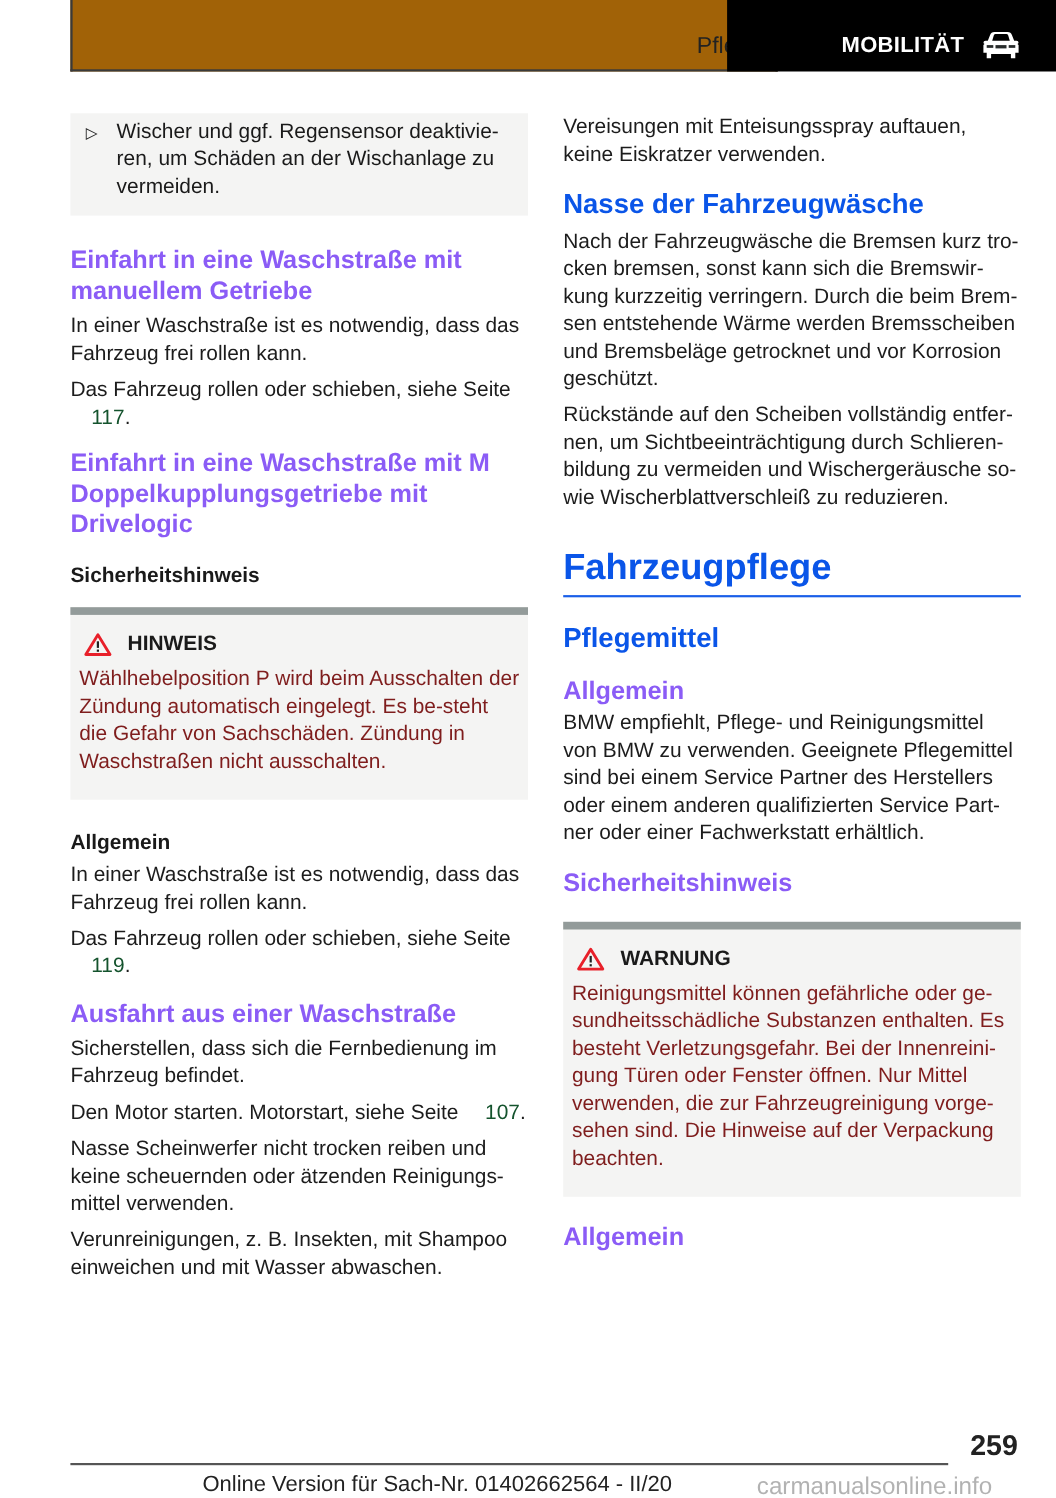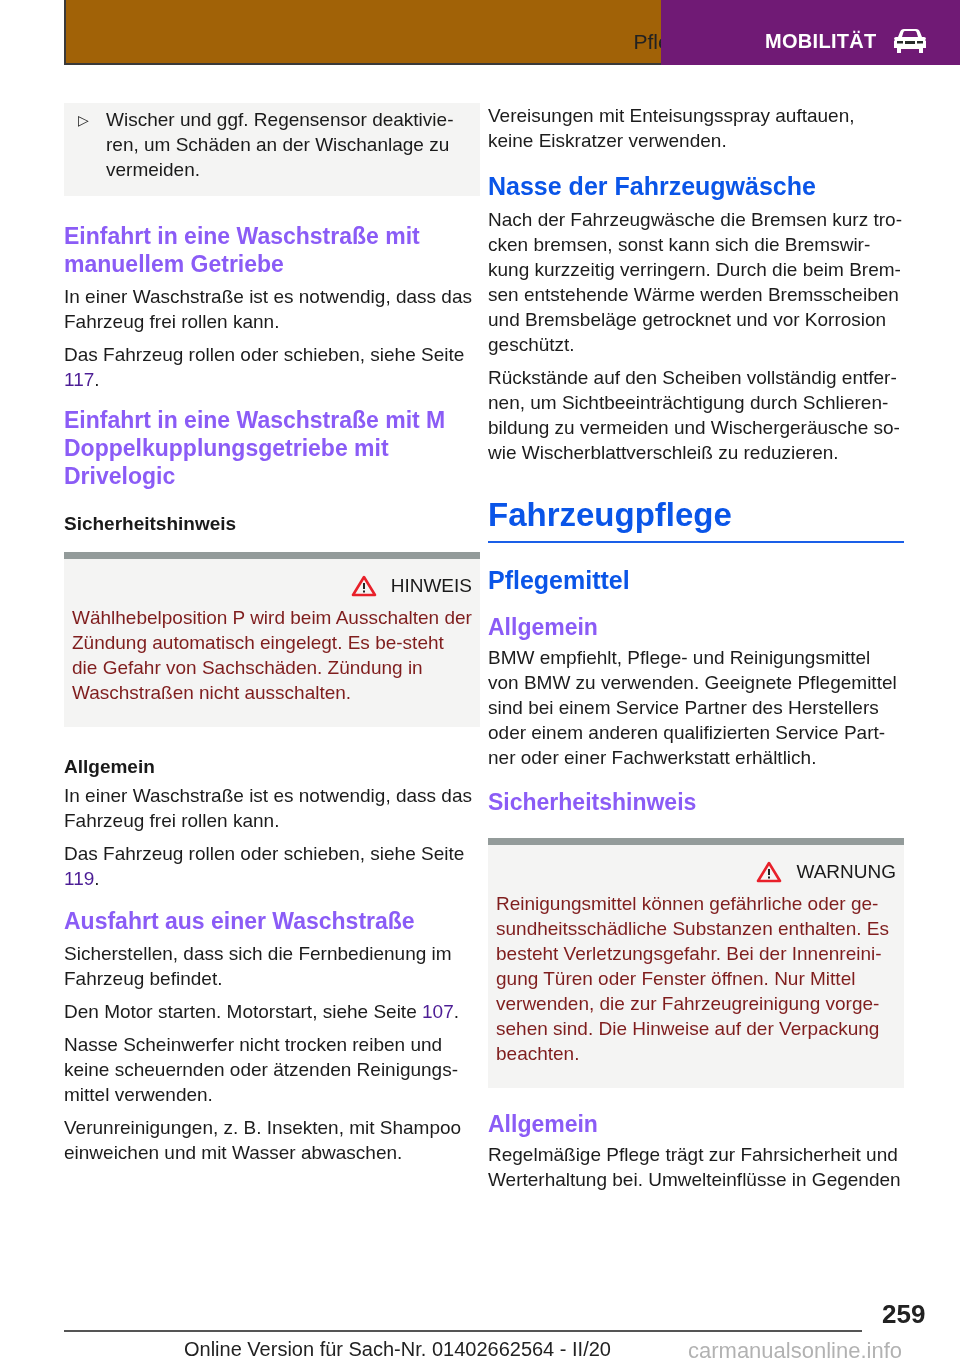--- a/index.html
+++ b/index.html
@@ -9,46 +9,46 @@
   
   .hdr-left {
     position: absolute; left: 64px; top: 0; width: 643px; height: 65px;
     border: 2px solid #3a3a3a; border-top: none; background: #a16207;
   }
   .hdr-left .title {
     position: absolute; right: 12px; top: 30px; font-size: 21px; color: #222;
   }
   .hdr-right {
     position: absolute; left: 661px; top: 0; width: 299px; height: 65px;
-    background: #701a75; color: #fff;
+    background: #000000; color: #fff;
   }
   .hdr-right .title {
     position: absolute; left: 104px; top: 30px; font-size: 20px; font-weight: bold; letter-spacing: 0.3px;
   }
   .hdr-right .car { position: absolute; left: 232px; top: 28px; width: 34px; height: 26px; }
 
   
   .col { position: absolute; top: 103px; }
   .col-left { left: 64px; width: 416px; }
-  .col-right { left: 488px; width: 416px; }
+  .col-right { left: 512px; width: 416px; }
 
   p.body { font-size: 19px; line-height: 25px; margin-bottom: 8px; color: #1c1c1c; }
-  .link { color: #4c1d95; }
+  .link { color: #14532d; margin-left: 19px; }
 
   h2.h-light { font-size: 23px; line-height: 28px; font-weight: bold; color: #8b5cf6; margin-bottom: 6px; }
   h2.h-dark  { font-size: 25px; line-height: 30px; font-weight: bold; color: #0a55e8; margin-bottom: 6px; }
   h1.h-big   { font-size: 33px; line-height: 40px; font-weight: bold; color: #0a55e8; }
   h3.h-black { font-size: 19px; line-height: 24px; font-weight: bold; color: #1a1a1a; }
 
   .bullet-box { background: #f4f4f3; padding: 4px 10px 14px 14px; display: flex; }
   .bullet-box .tri { width: 28px; font-size: 14px; padding-top: 5px; color: #222; }
   .bullet-box p { font-size: 19px; line-height: 25px; flex: 1; }
 
   .notice { background: #f4f4f3; border-top: 7px solid #939b9a; padding: 14px 8px 22px 8px; }
-  .notice .n-title { display: flex; align-items: center; font-weight: normal; font-size: 19px; margin-bottom: 6px; height: 26px; justify-content: flex-end; }
+  .notice .n-title { display: flex; align-items: center; font-weight: bold; font-size: 19px; margin-bottom: 6px; height: 26px; }
   .notice .n-title svg { width: 26px; height: 22px; margin: 0 14px 0 4px; }
   .notice p { font-size: 19px; line-height: 25px; color: #7f1d1d; }
 
   .rule-blue { border-bottom: 2px solid #1a5fe8; padding-bottom: 6px; }
 
   
   .page-num { position: absolute; left: 882px; top: 1299px; font-size: 26px; font-weight: bold; color: #222; }
   .footer-rule { position: absolute; left: 64px; top: 1330px; width: 798px; height: 2px; background: #555; }
   .footer-text { position: absolute; left: 184px; top: 1338px; font-size: 20px; color: #222; white-space: nowrap; }
   .watermark { position: absolute; left: 688px; top: 1338px; font-size: 22px; color: #999; opacity: 0.75; white-space: nowrap; }
@@ -134,19 +134,18 @@
         <path d="M13 2 L24 20 L2 20 Z" fill="none" stroke="#e8202a" stroke-width="2.6" stroke-linejoin="round"></path>
         <rect x="12" y="8" width="2" height="6" fill="#222"></rect>
         <rect x="12" y="15.5" width="2" height="2" fill="#222"></rect>
       </svg>
       <span>WARNUNG</span>
     </div>
     <p>Reinigungsmittel können gefährliche oder ge-sundheitsschädliche Substanzen enthalten. Es besteht Verletzungsgefahr. Bei der Innenreini-gung Türen oder Fenster öffnen. Nur Mittel verwenden, die zur Fahrzeugreinigung vorge-sehen sind. Die Hinweise auf der Verpackung beachten.</p>
   </div>
 
   <h2 class="h-light" style="margin-top:22px; margin-bottom:4px">Allgemein</h2>
-  <p class="body">Regelmäßige Pflege trägt zur Fahrsicherheit und Werterhaltung bei. Umwelteinflüsse in Gegenden</p>
 </div>
 
 <div class="page-num">259</div>
 <div class="footer-rule"></div>
 <div class="footer-text">Online Version für Sach-Nr. 01402662564 - II/20</div>
 <div class="watermark">carmanualsonline.info</div>
 
 </body></html>

